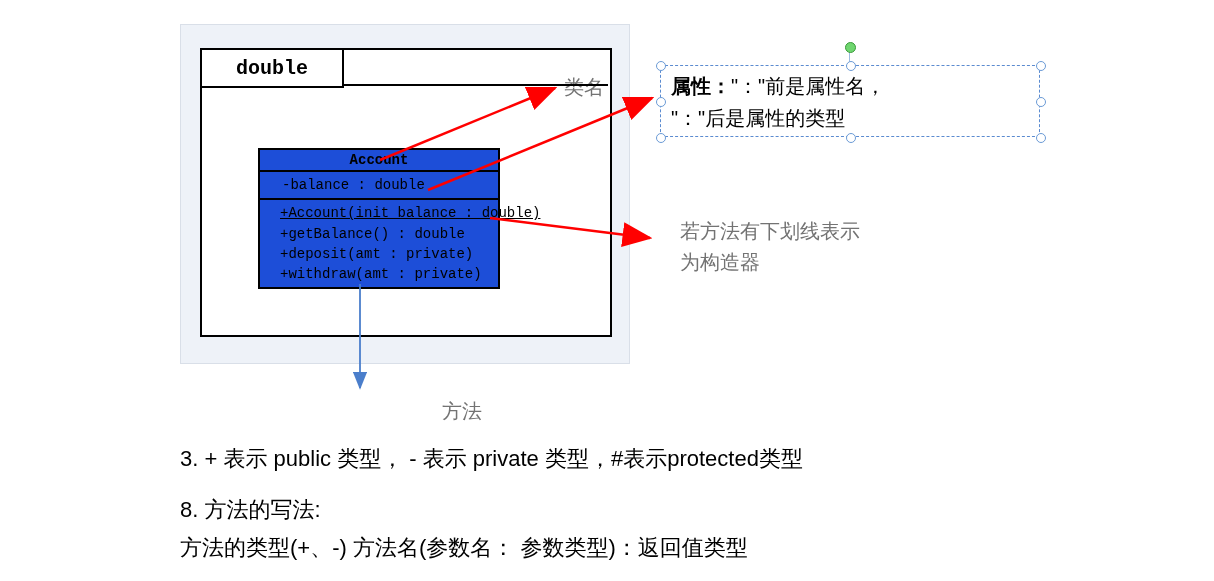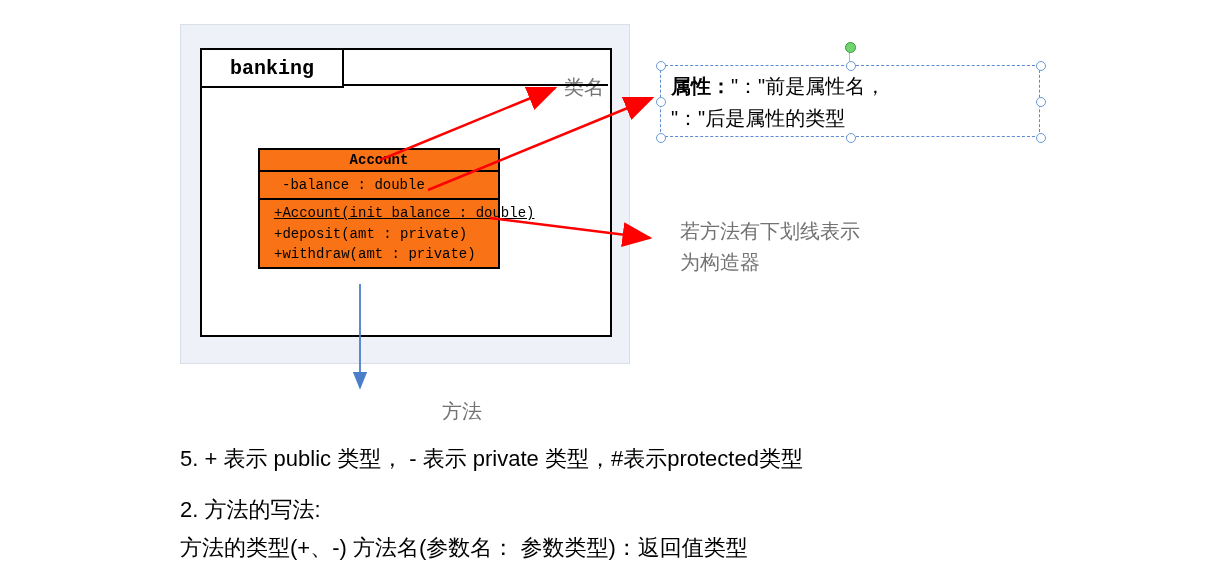--- a/index.html
+++ b/index.html
@@ -53,37 +53,37 @@
     width: 408px;
     height: 0;
     border-top: 2px solid #000;
     z-index: 1;
   }
   .class-box {
     position: absolute;
     left: 258px;
     top: 148px;
     width: 238px;
-    background: #f97316;
+    background: #1d4ed8;
     border: 2px solid #000;
     font-family: "Courier New", monospace;
     font-size: 14px;
   }
   .class-title {
     text-align: center;
     padding: 2px 0;
     font-weight: bold;
     border-bottom: 2px solid #000;
   }
   .class-attrs {
     padding: 3px 22px;
     border-bottom: 2px solid #000;
   }
   .class-methods {
-    padding: 3px 14px;
+    padding: 3px 20px;
   }
   .class-methods div, .class-attrs div {
     line-height: 1.45;
     white-space: nowrap;
   }
   .underline {
     text-decoration: underline;
   }
 
   .callout-box {
@@ -149,31 +149,32 @@
     pointer-events: none;
   }
 </style>
 </head>
 <body>
 
 <div class="diagram-bg"></div>
 
 <div class="package-box"></div>
 <div class="package-tab">
-  <span>banking</span>
+  <span>double</span>
 </div>
 <div class="package-tab-divider"></div>
 
 <div class="class-box">
   <div class="class-title">Account</div>
   <div class="class-attrs">
     <div>-balance : double</div>
   </div>
   <div class="class-methods">
     <div><span class="underline">+Account(init_balance : double)</span></div>
+    <div>+getBalance() : double</div>
     <div>+deposit(amt : private)</div>
     <div>+withdraw(amt : private)</div>
   </div>
 </div>
 
 <div class="label label-classname">类名</div>
 <div class="label label-method">方法</div>
 <div class="label label-constructor">若方法有下划线表示为构造器</div>
 
 <div class="callout-box">
@@ -206,17 +207,17 @@
   <line x1="380" y1="160" x2="555" y2="88" stroke="#ff0000" stroke-width="2.5" marker-end="url(#redarrow)"></line>
 
   <line x1="428" y1="190" x2="652" y2="98" stroke="#ff0000" stroke-width="2.5" marker-end="url(#redarrow)"></line>
 
   <line x1="490" y1="218" x2="650" y2="238" stroke="#ff0000" stroke-width="2.5" marker-end="url(#redarrow)"></line>
 
   <line x1="360" y1="284" x2="360" y2="388" stroke="#4a7ecb" stroke-width="1.8" marker-end="url(#bluearrow)"></line>
 </svg>
 
 <div class="notes">
-  <div>5. + 表示 public 类型，  - 表示 private 类型，#表示protected类型</div>
+  <div>3. + 表示 public 类型，  - 表示 private 类型，#表示protected类型</div>
   <div style="height:14px"></div>
-  <div>2. 方法的写法:</div>
+  <div>8. 方法的写法:</div>
   <div>方法的类型(+、-)  方法名(参数名：  参数类型)：返回值类型</div>
 </div>
 
 </body></html>

